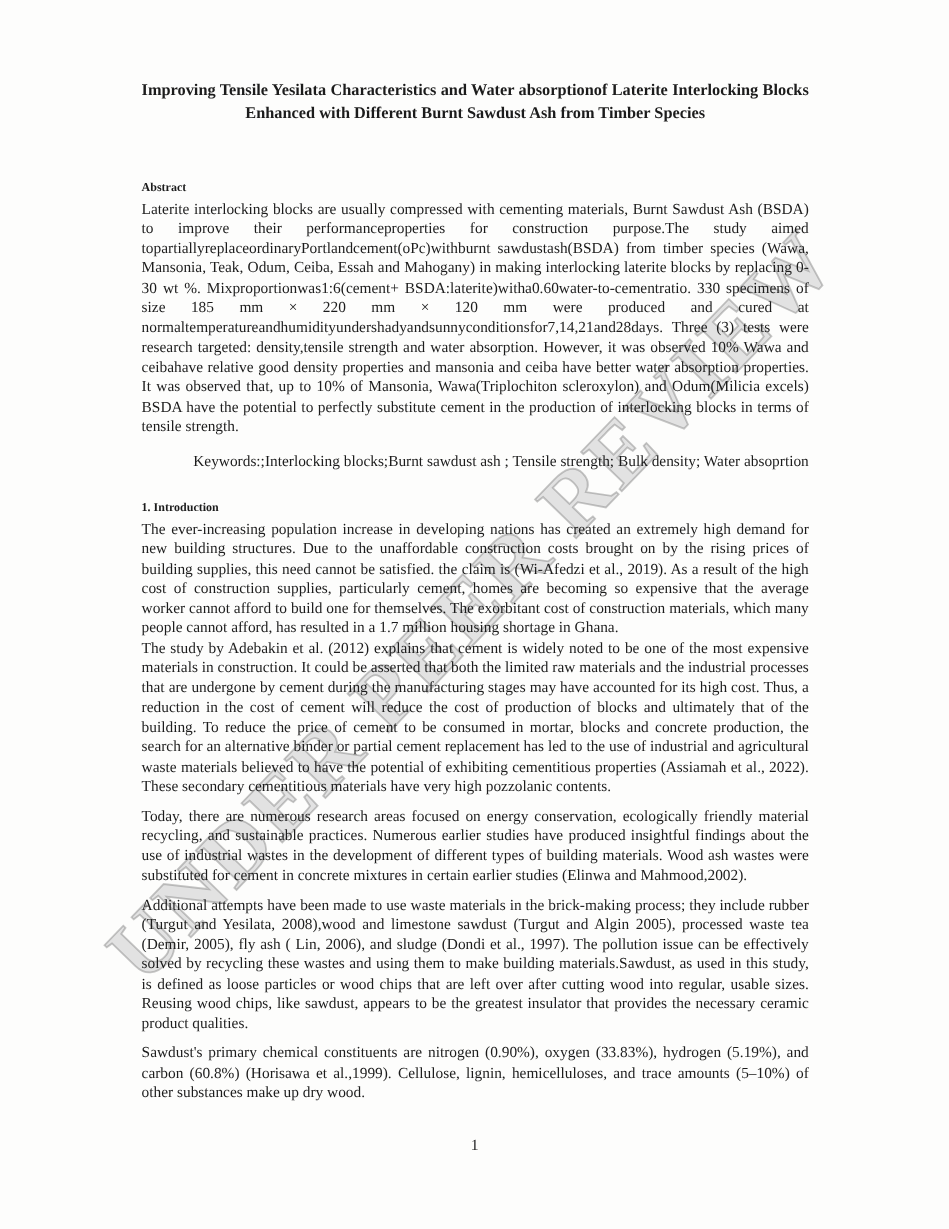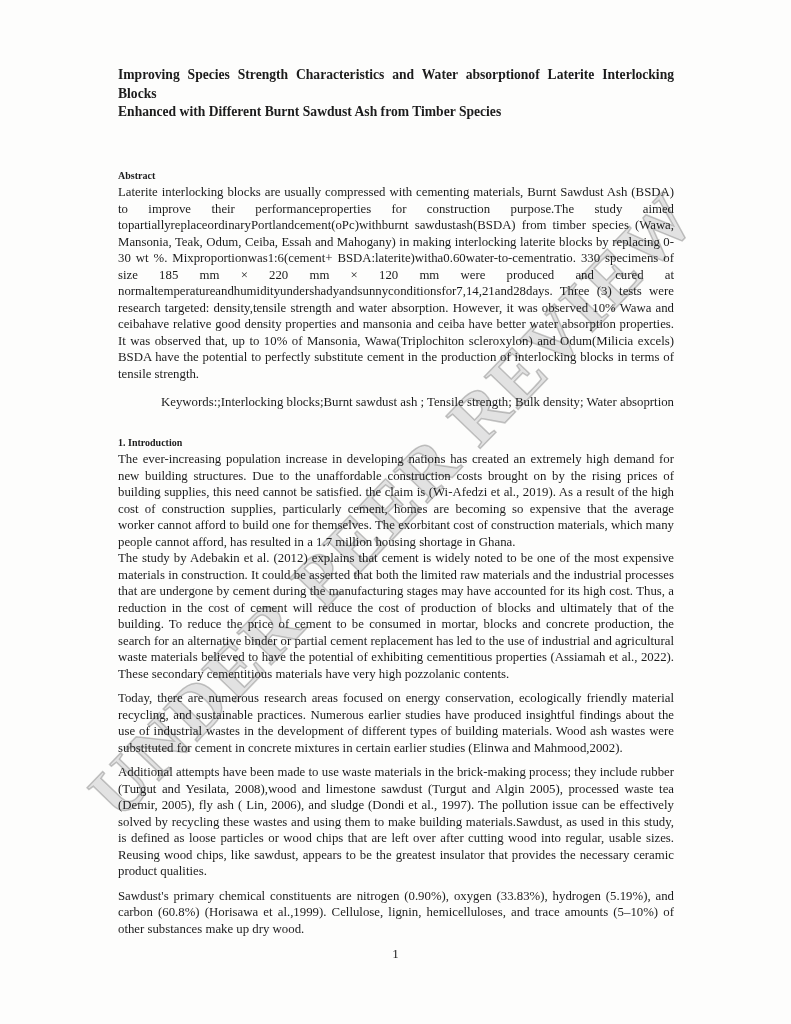--- a/index.html
+++ b/index.html
@@ -52,21 +52,21 @@
     line-height: 18.5px;
     font-weight: bold;
   }
   .title .t1 {
     display: block;
     text-align: justify;
     text-align-last: justify;
   }
   .title .t2 {
     display: block;
-    text-align: left;
+    text-align: center;
   }
   .h {
     margin: 0;
     font-size: 10px;
     line-height: 16.5px;
     font-weight: bold;
   }
   .h.mt {
     margin-top: 24px;
   }
@@ -96,21 +96,21 @@
 </head>
 <body>
 
 <div class="sheet">
 
   <div class="watermark">UNDER PEER REVIEW</div>
 
   <div class="content">
 
     <h1 class="title">
-      <span class="t1">Improving Species Strength Characteristics and Water absorptionof Laterite Interlocking Blocks</span>
+      <span class="t1">Improving Tensile Yesilata Characteristics and Water absorptionof Laterite Interlocking Blocks</span>
       <span class="t2">Enhanced with Different Burnt Sawdust Ash from Timber Species</span>
     </h1>
 
     <h2 class="h">Abstract</h2>
 
     <p class="just tight">Laterite interlocking blocks are usually compressed with cementing materials, Burnt Sawdust Ash (BSDA) to improve their performanceproperties for construction purpose.The study aimed topartiallyreplaceordinaryPortlandcement(oPc)withburnt sawdustash(BSDA) from timber species (Wawa, Mansonia, Teak, Odum, Ceiba, Essah and Mahogany) in making interlocking laterite blocks by replacing 0-30 wt %. Mixproportionwas1:6(cement+ BSDA:laterite)witha0.60water-to-cementratio. 330 specimens of size 185 mm × 220 mm × 120 mm were produced and cured at normaltemperatureandhumidityundershadyandsunnyconditionsfor7,14,21and28days. Three (3) tests were research targeted: density,tensile strength and water absorption. However, it was observed 10% Wawa and ceibahave relative good density properties and mansonia and ceiba have better water absorption properties. It was observed that, up to 10% of Mansonia, Wawa(Triplochiton scleroxylon) and Odum(Milicia excels) BSDA have the potential to perfectly substitute cement in the production of interlocking blocks in terms of tensile strength.</p>
 
     <p class="kw">Keywords:;Interlocking blocks;Burnt sawdust ash ; Tensile strength; Bulk density; Water absoprtion</p>
 
     <h2 class="h mt">1. Introduction</h2>

